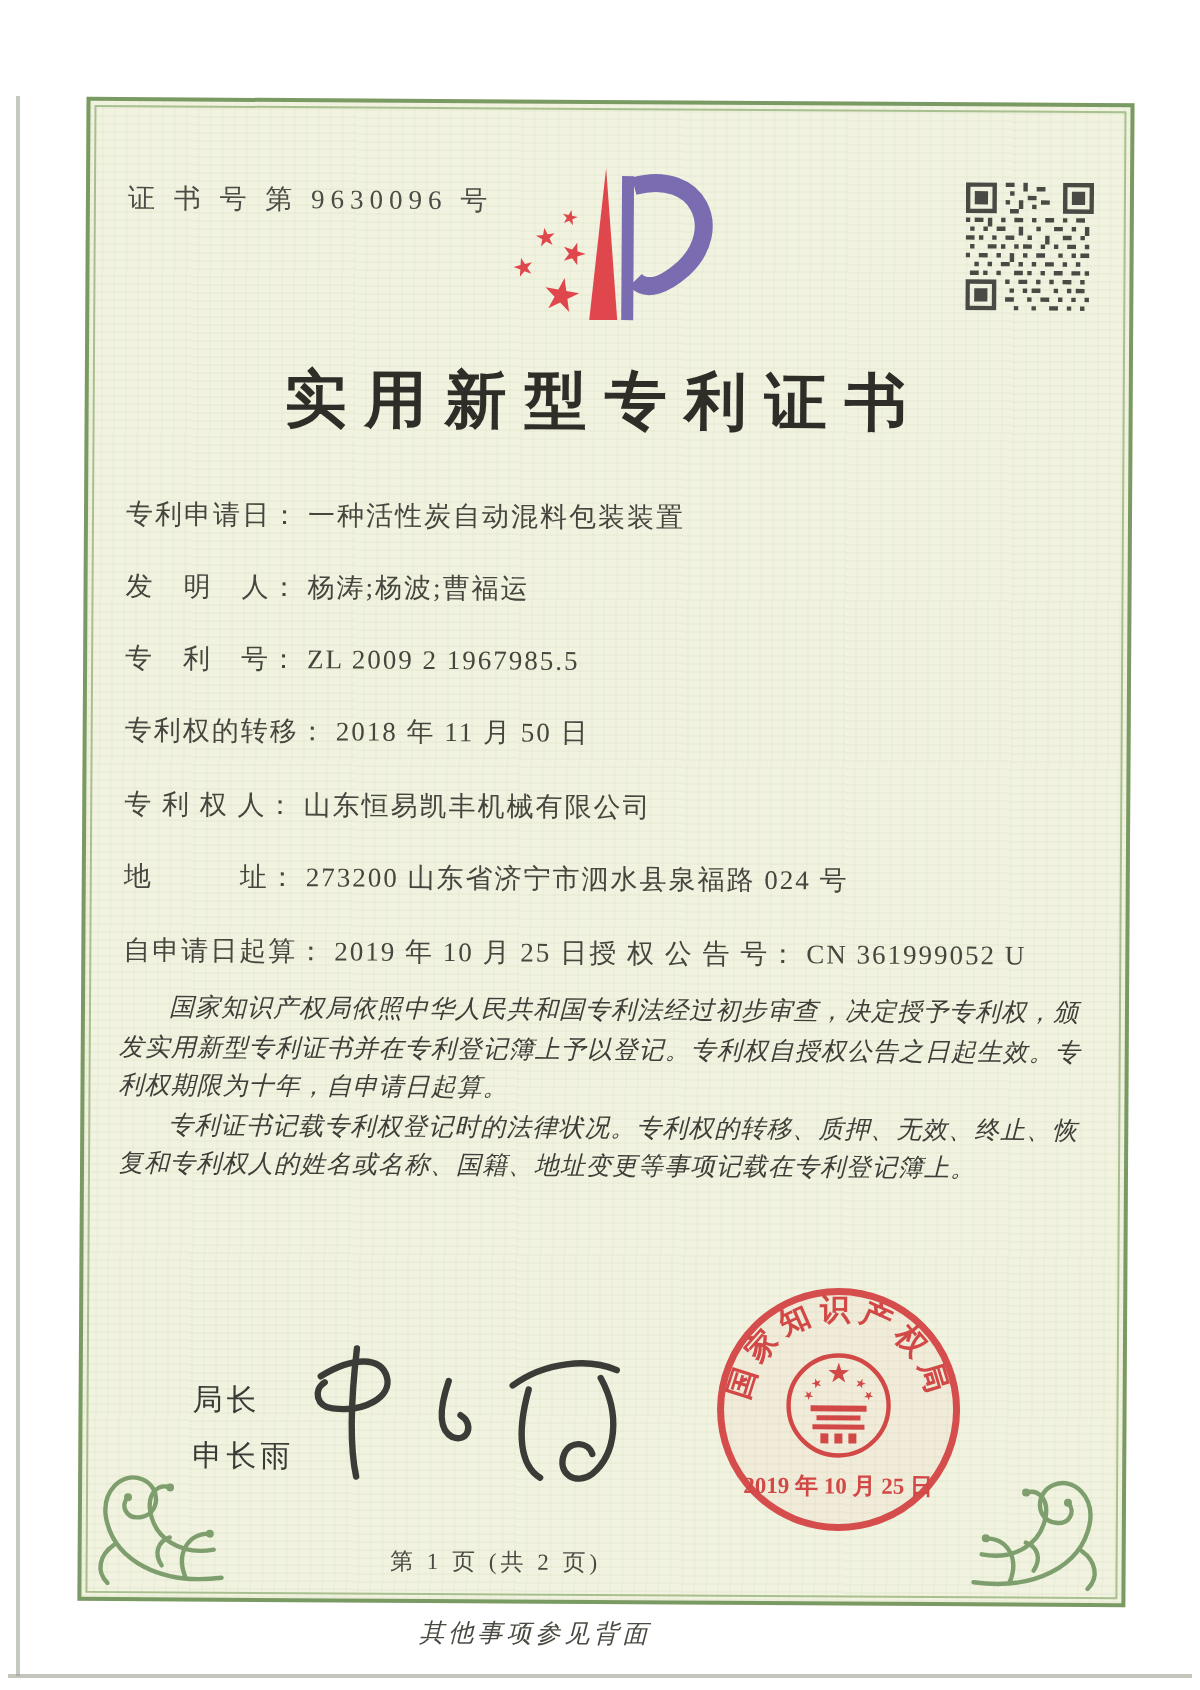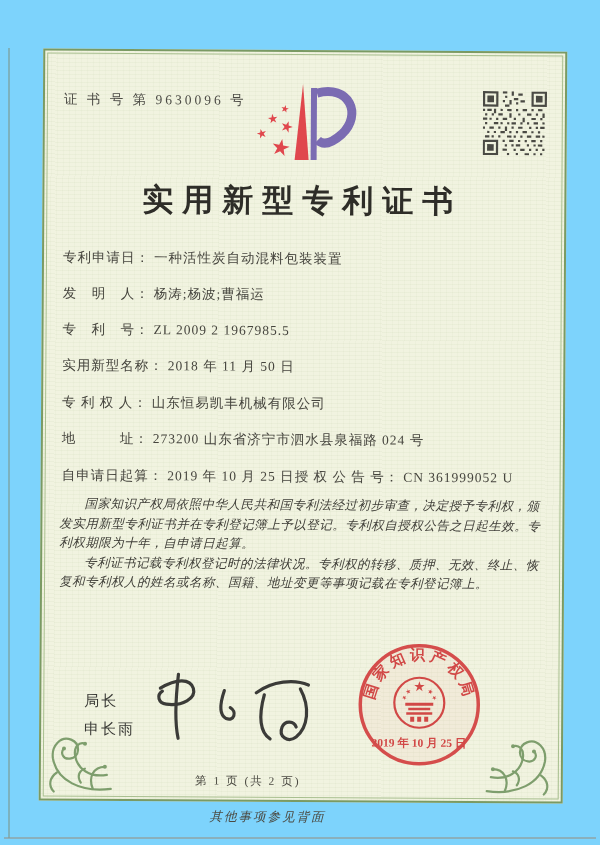--- a/index.html
+++ b/index.html
@@ -1,18 +1,18 @@
 <!DOCTYPE html>
 <html><head>
 <meta charset="utf-8">
 <style>
   html,body{margin:0;padding:0;}
   body{width:600px;height:845px;overflow:hidden;background:#e9e7df;
        font-family:"Liberation Serif","DejaVu Serif",serif;}
-  .page{position:relative;width:600px;height:845px;background:#7dd3fc;overflow:hidden;}
+  .page{position:relative;width:600px;height:845px;background:#ffffff;overflow:hidden;}
   .sheet{position:absolute;inset:0;transform:rotate(.35deg);transform-origin:50% 50%;}
   
   .edge-l{position:absolute;left:8px;top:48px;width:2px;height:790px;background:rgba(125,138,115,.45);}
   .edge-b{position:absolute;left:4px;top:837px;width:592px;height:2px;background:rgba(150,147,135,.55);}
   
   .frame{position:absolute;left:41px;top:50px;width:520px;height:748px;
          border:2px solid #7a9a63;outline:1px solid #a8bf8f;outline-offset:-5px;
          background:
            repeating-linear-gradient(0deg, rgba(150,175,120,.07) 0 1px, rgba(0,0,0,0) 1px 4px),
            repeating-linear-gradient(90deg, rgba(150,175,120,.05) 0 1px, rgba(0,0,0,0) 1px 6px),
@@ -21,21 +21,21 @@
   .logo{position:absolute;left:243px;top:76px;width:125px;height:108px;}
   .qr{position:absolute;left:481px;top:90px;width:64px;height:64px;}
   .title{position:absolute;left:41px;top:180px;width:520px;text-align:center;
          font-size:31px;font-weight:bold;letter-spacing:9px;color:#2e2d28;}
   .row{position:absolute;left:62px;width:480px;font-size:13.5px;color:#46453e;letter-spacing:1px;white-space:nowrap;}
   .row .lbl{margin-right:4px;}
   .grant2{position:absolute;left:233px;top:0;}
   .paras{position:absolute;left:60px;top:496px;width:482px;font-size:12.5px;line-height:19.5px;
          color:#3f3e38;font-style:italic;letter-spacing:.5px;}
   .paras p{margin:0;text-indent:2em;}
-  .signoff{position:absolute;left:86px;top:688px;font-size:15px;color:#3a3a36;letter-spacing:2px;
+  .signoff{position:absolute;left:98px;top:688px;font-size:15px;color:#3a3a36;letter-spacing:2px;
            font-family:"Liberation Sans","DejaVu Sans",sans-serif;line-height:28px;}
   .sig{position:absolute;left:140px;top:663px;width:185px;height:95px;}
   .seal{position:absolute;left:355px;top:640px;width:132px;height:132px;opacity:.92;}
   .flourish{position:absolute;width:72px;height:72px;}
   .fl-left{left:43px;top:726px;}
   .fl-right{left:487px;top:726px;transform:scaleX(-1);}
   .pagefoot{position:absolute;left:110px;top:774px;width:280px;text-align:center;
             font-size:11.5px;color:#4b4a42;letter-spacing:2px;}
   .backnote{position:absolute;left:130px;top:809px;width:280px;text-align:center;
             font-size:12.5px;font-style:italic;color:#4b4a42;letter-spacing:2px;}
@@ -83,21 +83,21 @@
     <div class="row" style="top:250px">
       <span class="lbl">专利申请日：</span><span class="val">一种活性炭自动混料包装装置</span>
     </div>
     <div class="row" style="top:286px">
       <span class="lbl">发　明　人：</span><span class="val">杨涛;杨波;曹福运</span>
     </div>
     <div class="row" style="top:322px">
       <span class="lbl">专　利　号：</span><span class="val">ZL 2009 2 1967985.5</span>
     </div>
     <div class="row" style="top:358px">
-      <span class="lbl">实用新型名称：</span><span class="val">2018 年 11 月 50 日</span>
+      <span class="lbl">专利权的转移：</span><span class="val">2018 年 11 月 50 日</span>
     </div>
     <div class="row" style="top:395px">
       <span class="lbl">专 利 权 人：</span><span class="val">山东恒易凯丰机械有限公司</span>
     </div>
     <div class="row" style="top:431px">
       <span class="lbl">地　　　址：</span><span class="val">273200 山东省济宁市泗水县泉福路 024 号</span>
     </div>
     <div class="row" style="top:468px">
       <span class="lbl">自申请日起算：</span><span class="val">2019 年 10 月 25 日</span>
       <span class="grant2">

